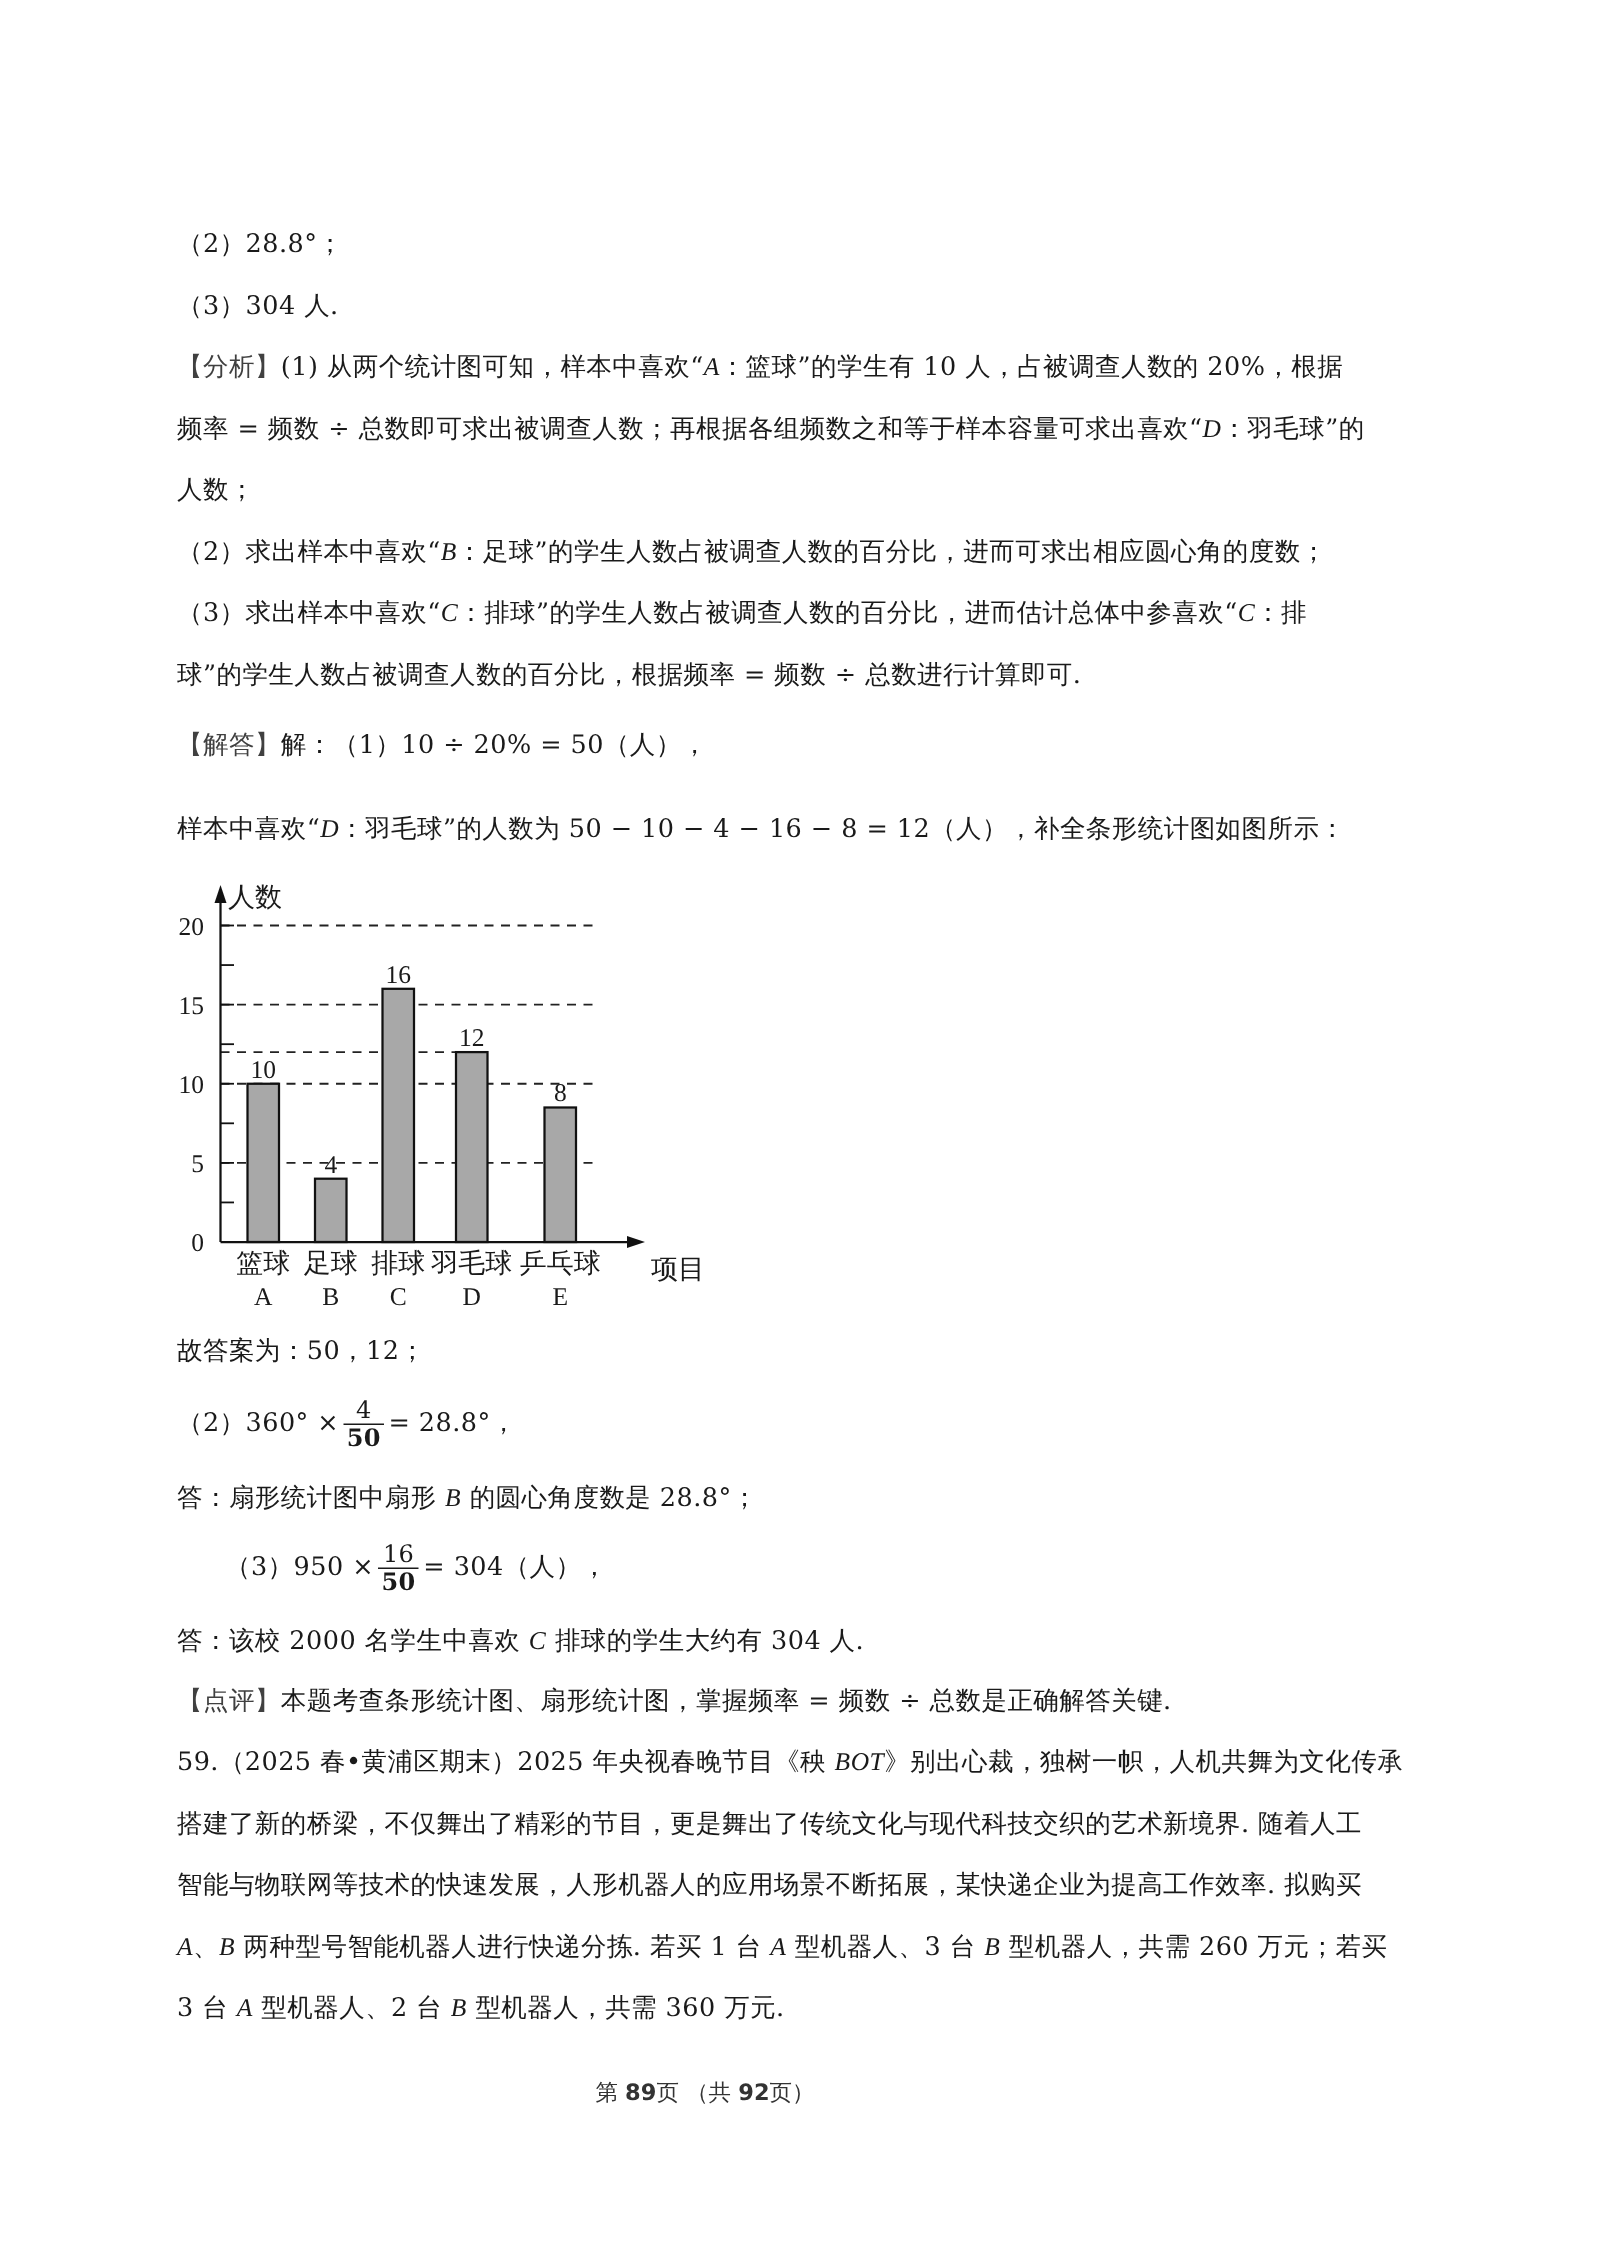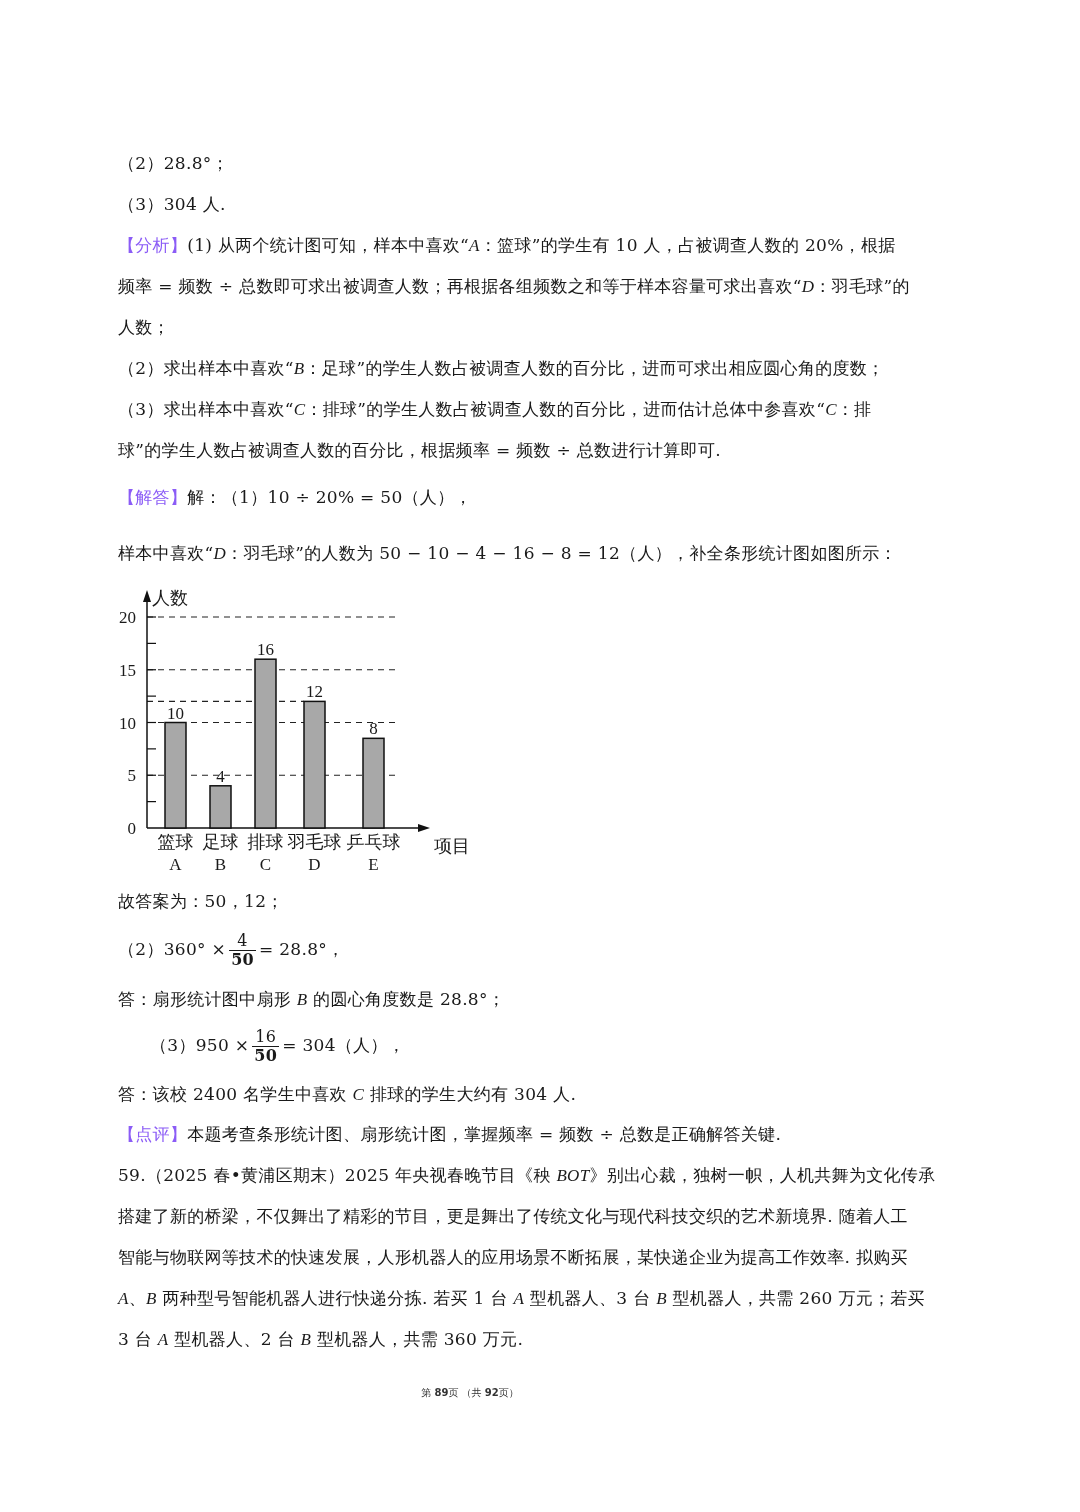--- a/index.html
+++ b/index.html
@@ -1,25 +1,25 @@
 <!DOCTYPE html>
 <html><head>
 <meta charset="utf-8">
 <style>
   html, body { margin: 0; padding: 0; background: #ffffff; }
   body { width: 1080px; height: 1512px; position: relative; overflow: hidden;
          font-family: "DejaVu Serif", "Liberation Serif", serif; color: #1a1a1a; }
   .line { position: absolute; left: 118px; font-size: 17px; line-height: 22px; white-space: nowrap; letter-spacing: 0.3px; }
-  .tag { color: #8b5cf6; margin-top: 20px; }
+  .tag { color: #404040; margin-top: 20px; }
   .it { font-style: italic; font-family: "Liberation Serif", serif; }
   .frac { display: inline-block; vertical-align: middle; text-align: center; margin: 0 3px; font-size: 16px; line-height: 18px; }
   .frac .num { display: block; border-bottom: 1px solid #1a1a1a; padding: 0 2px; }
   .frac .den { display: block; padding: 0 2px; font-weight: bold; }
   .footer { position: absolute; left: 0; width: 940px; top: 1386px; text-align: center;
-            font-family: "DejaVu Sans", "Liberation Sans", sans-serif; font-size: 10px; color: #333; }
+            font-family: "DejaVu Sans", "Liberation Sans", sans-serif; font-size: 15px; color: #333; }
   .footer b { font-weight: bold; }
   #chart { position: absolute; left: 108px; top: 586px; }
 </style>
 </head>
 <body>
 
 <div class="line" style="top:152px">（2）28.8°；</div>
 <div class="line" style="top:193px">（3）304 人.</div>
 
 <div class="line" style="top:234px">
@@ -104,21 +104,21 @@
 <div class="line" style="top:926px; line-height:46px;">
   <span>（2）360° ×</span><span class="frac"><span class="num">4</span><span class="den">50</span></span><span>= 28.8°，</span>
 </div>
 <div class="line" style="top:988px">
   <span>答：扇形统计图中扇形 </span><span class="it">B</span><span> 的圆心角度数是 28.8°；</span>
 </div>
 <div class="line" style="top:1022px; line-height:46px;margin-left:32px;">
   <span>（3）950 ×</span><span class="frac"><span class="num">16</span><span class="den">50</span></span><span>= 304（人），</span>
 </div>
 <div class="line" style="top:1083px">
-  <span>答：该校 2400 名学生中喜欢 </span><span class="it">C</span><span> 排球的学生大约有 304 人.</span>
+  <span>答：该校 2000 名学生中喜欢 </span><span class="it">C</span><span> 排球的学生大约有 304 人.</span>
 </div>
 
 <div class="line" style="top:1123px">
   <span class="tag">【点评】</span><span>本题考查条形统计图、扇形统计图，掌握频率 = 频数 ÷ 总数是正确解答关键.</span>
 </div>
 
 <div class="line" style="top:1164px">
   <span>59.（2025 春•黄浦区期末）2025 年央视春晚节目《秧 </span><span class="it">BOT</span><span>》别出心裁，独树一帜，人机共舞为文化传承</span>
 </div>
 <div class="line" style="top:1205px">搭建了新的桥梁，不仅舞出了精彩的节目，更是舞出了传统文化与现代科技交织的艺术新境界. 随着人工</div>

